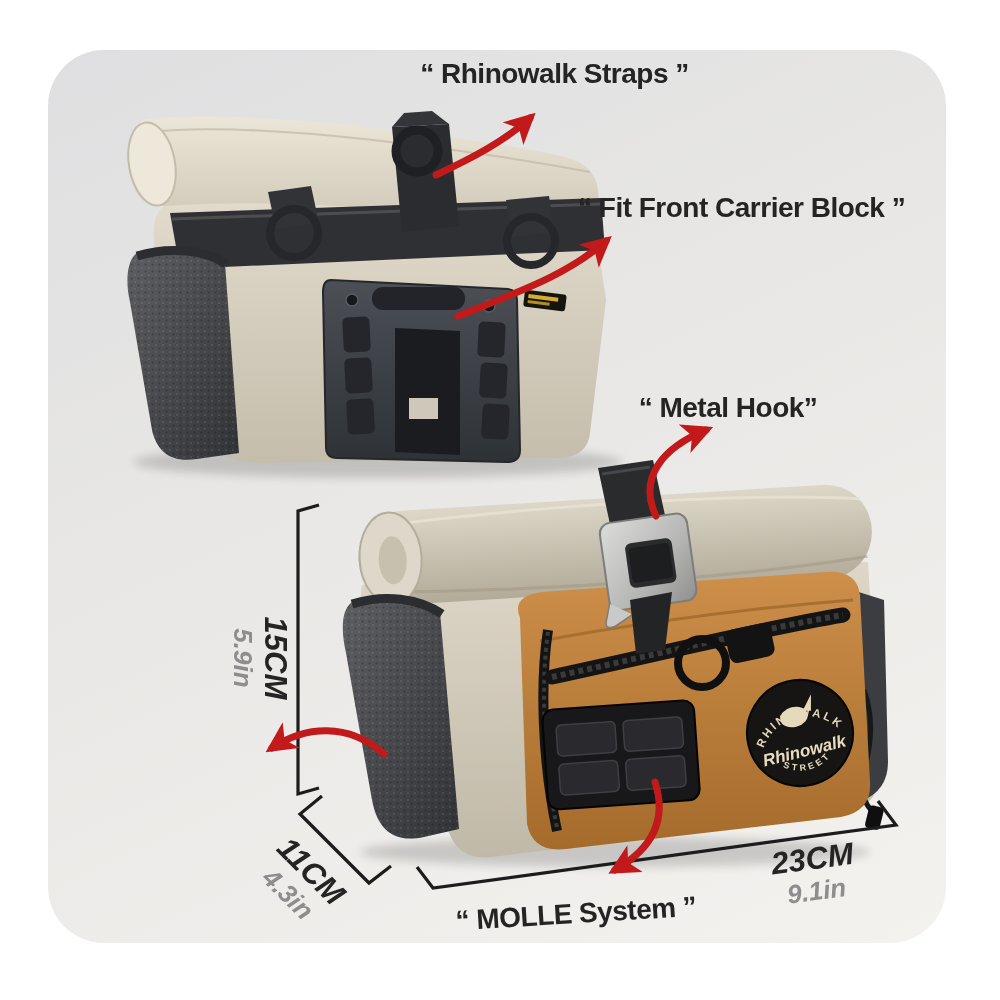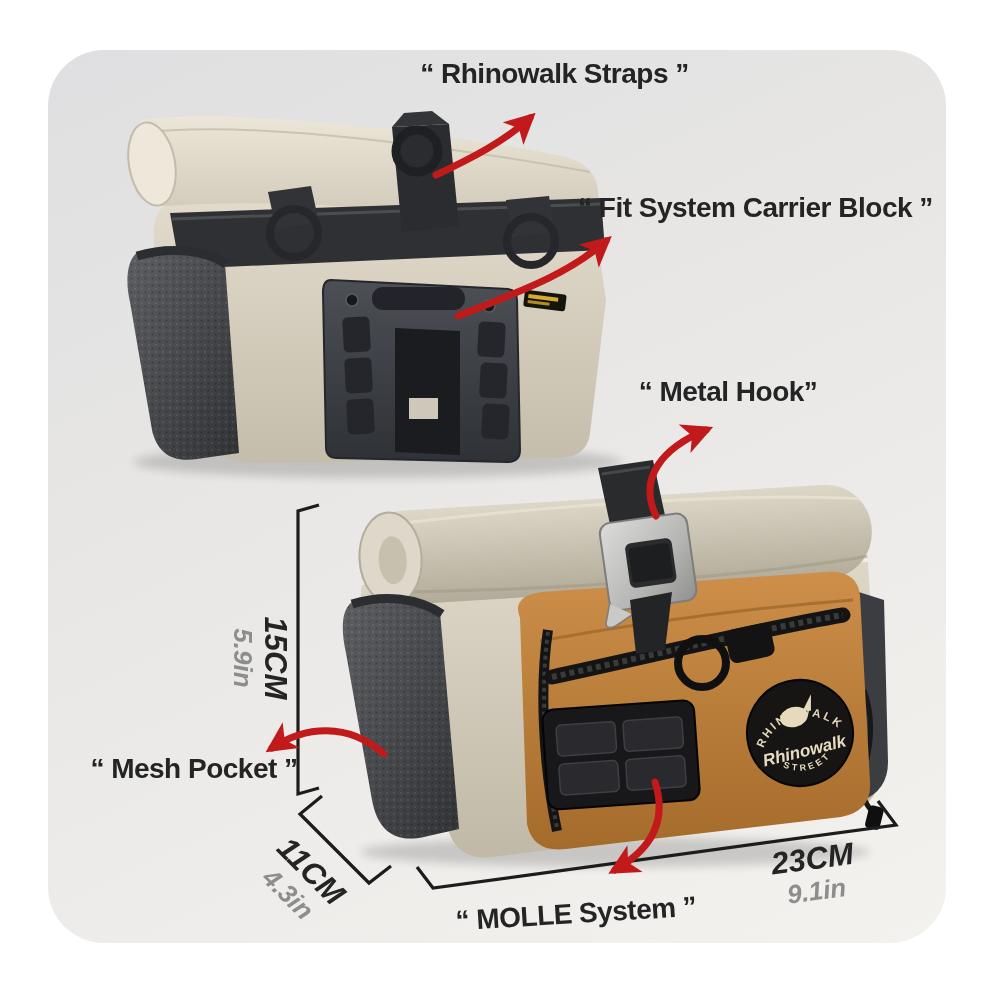--- a/index.html
+++ b/index.html
@@ -5,21 +5,21 @@
   html,body{margin:0;padding:0;background:#ffffff;}
   .stage{position:relative;width:1000px;height:1000px;overflow:hidden;
          font-family:"Liberation Sans",sans-serif;background:#ffffff;}
   .card{position:absolute;left:48px;top:50px;width:898px;height:893px;border-radius:56px;
         background:linear-gradient(155deg,#dfdfe1 0%,#e8e7e5 42%,#f3f2ef 100%);}
   .art{position:absolute;left:0;top:0;width:1000px;height:1000px;}
   .callout{position:absolute;font-weight:bold;font-size:28px;color:#242424;
            text-align:center;letter-spacing:-0.5px;white-space:nowrap;}
   .co-adj{left:402px;top:58px;width:305px;}
   .co-fit{left:578px;top:192px;width:320px;}
-  .co-hook{left:622px;top:376px;width:212px;text-align:center;}
+  .co-hook{left:622px;top:392px;width:212px;text-align:center;}
   .co-mesh{left:86px;top:753px;width:216px;}
   .co-molle{left:446px;top:898px;width:260px;transform:rotate(-3.5deg);}
   .dim{position:absolute;display:flex;align-items:center;justify-content:center;}
   .dim-inner{text-align:center;white-space:nowrap;}
   .dim-cm{font-style:italic;font-weight:bold;font-size:31px;color:#242424;line-height:1.05;}
   .dim-in{font-style:italic;font-weight:bold;font-size:26px;color:#8d8d8d;line-height:1.05;margin-top:2px;}
   .dim-height{left:204px;top:604px;width:112px;height:108px;}
   .dim-height .dim-inner{transform:rotate(90deg);}
   .dim-depth{left:238px;top:826px;width:124px;height:112px;}
   .dim-depth .dim-inner{transform:rotate(45deg);}
@@ -203,23 +203,22 @@
     <g stroke="#c2191b" stroke-width="7" fill="none" stroke-linecap="round">
       <path d="M436,175 C472,158 505,141 530,118" marker-end="url(#ah)"></path>
       <path d="M458,316 C515,293 566,276 606,241" marker-end="url(#ah)"></path>
       <path d="M656,516 C638,478 662,448 706,430" marker-end="url(#ah)"></path>
       <path d="M384,754 C348,722 305,726 272,748" marker-end="url(#ah)"></path>
       <path d="M655,782 C668,822 650,850 615,870" marker-end="url(#ah)"></path>
     </g>
   </svg>
 
   <div class="callout co-adj">“ Rhinowalk Straps ”</div>
-  <div class="callout co-fit">“ Fit System Carrier Block ”</div>
+  <div class="callout co-fit">“ Fit Front Carrier Block ”</div>
   <div class="callout co-hook">“ Metal Hook”</div>
-  <div class="callout co-mesh">“ Mesh Pocket ”</div>
   <div class="callout co-molle">“ MOLLE System ”</div>
 
   <div class="dim dim-height">
     <div class="dim-inner">
       <div class="dim-cm">15CM</div>
       <div class="dim-in">5.9in</div>
     </div>
   </div>
   <div class="dim dim-depth">
     <div class="dim-inner">

